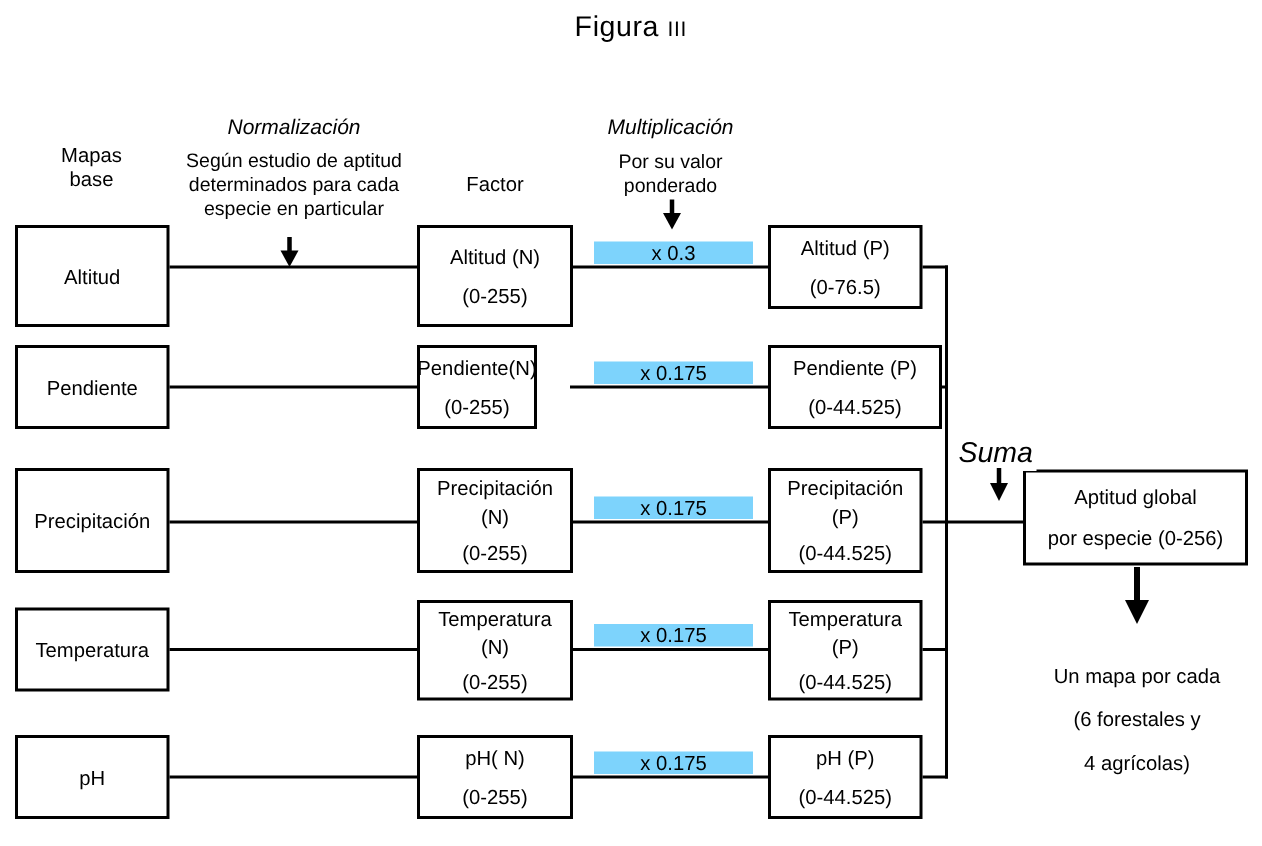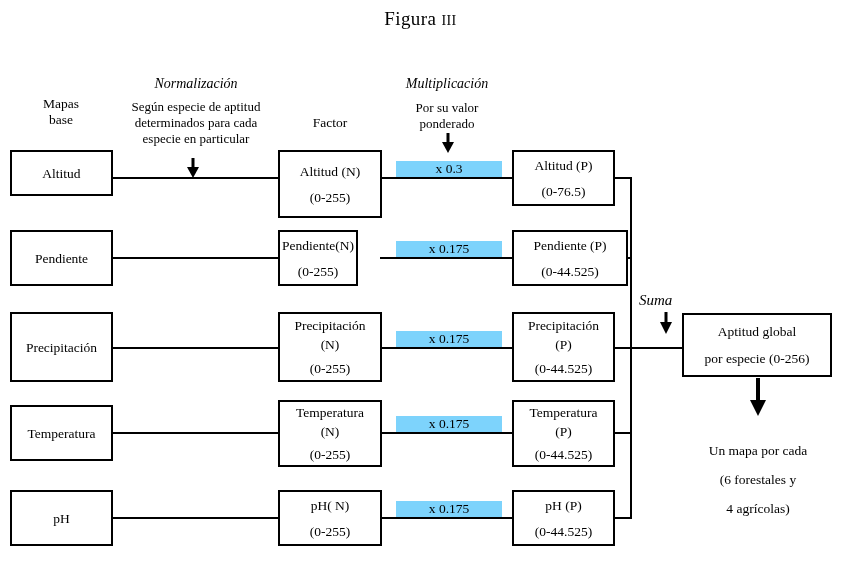--- a/index.html
+++ b/index.html
@@ -6,21 +6,21 @@
     margin: 0;
     padding: 0;
     background: #ffffff;
   }
   #page {
     position: relative;
     width: 841px;
     height: 564px;
     background: #ffffff;
     overflow: hidden;
-    font-family: Liberation Serif, serif;
+    font-family: Liberation Sans, sans-serif;
     color: #000000;
   }
   
   .title {
     position: absolute;
     left: 0;
     top: 8px;
     width: 841px;
     text-align: center;
     font-size: 19px;
@@ -87,21 +87,21 @@
     text-align: center;
     font-size: 13.5px;
     white-space: nowrap;
     background: #7dd3fc;
     padding: 0 3px;
     z-index: 2;
   }
   .side-label {
     position: absolute;
     font-style: italic;
-    font-size: 15px;
+    font-size: 19px;
     white-space: nowrap;
     z-index: 4;
     background: #fff;
     padding: 0 2px;
     text-align: right;
   }
   
   .arrow-down {
     position: absolute;
     z-index: 4;
@@ -143,21 +143,21 @@
     <span class="roman">III</span>
   </div>
 
   <div class="col-head" style="left:0px; top:96px; width:122px;">
     <span>Mapas</span><br>
     <span>base</span>
   </div>
 
   <div class="col-head italic" style="left:118px; top:76px; width:156px;">Normalización</div>
   <div class="col-sub" style="left:112px; top:99px; width:168px;">
-    <span>Según especie de aptitud</span><br>
+    <span>Según estudio de aptitud</span><br>
     <span>determinados para cada</span><br>
     <span>especie en particular</span>
   </div>
 
   <div class="col-head" style="left:278px; top:115px; width:104px;">Factor</div>
 
   <div class="col-head italic" style="left:382px; top:76px; width:130px;">Multiplicación</div>
   <div class="col-sub" style="left:382px; top:100px; width:130px;">
     <span>Por su valor</span><br>
     <span>ponderado</span>
@@ -168,21 +168,21 @@
     <div class="head" style="top:9px; border-top-width:11px;"></div>
   </div>
   <div class="arrow-down" style="left:441px; top:133px; width:14px; height:20px;">
     <div class="shaft" style="width:3px; height:10px;"></div>
     <div class="head" style="top:9px; border-top-width:11px;"></div>
   </div>
 
   <div class="hline" style="left:110px; top:177px; width:172px;"></div>
   <div class="hline" style="left:380px; top:177px; width:134px;"></div>
 
-  <div class="box two" style="left:10px; top:150px; width:103px; height:46px;">
+  <div class="box two" style="left:10px; top:150px; width:103px; height:68px;">
     <span class="ln">Altitud</span>
   </div>
   <div class="box two gap" style="left:278px; top:150px; width:104px; height:68px;">
     <span class="ln">Altitud (N)</span>
     <span class="ln">(0-255)</span>
   </div>
   <div class="edge-label" style="left:396px; top:161px; width:100px;">x 0.3</div>
   <div class="box two gap" style="left:512px; top:150px; width:103px; height:56px;">
     <span class="ln">Altitud (P)</span>
     <span class="ln">(0-76.5)</span>

